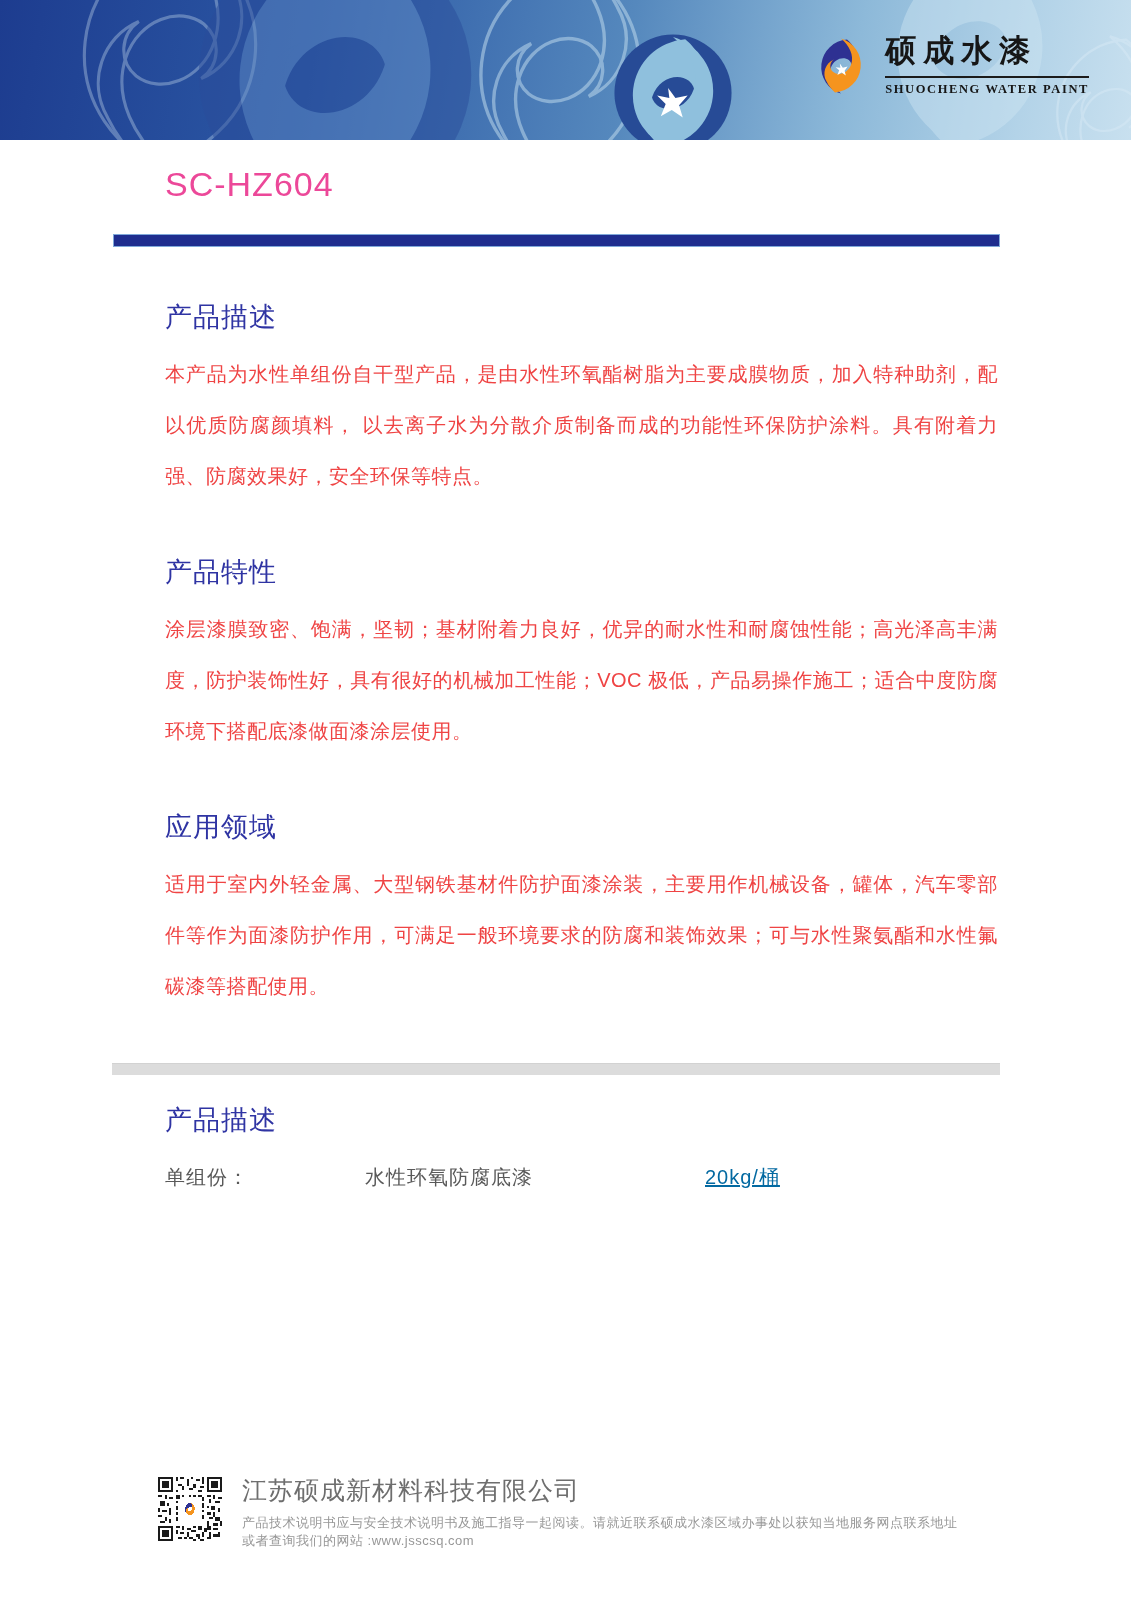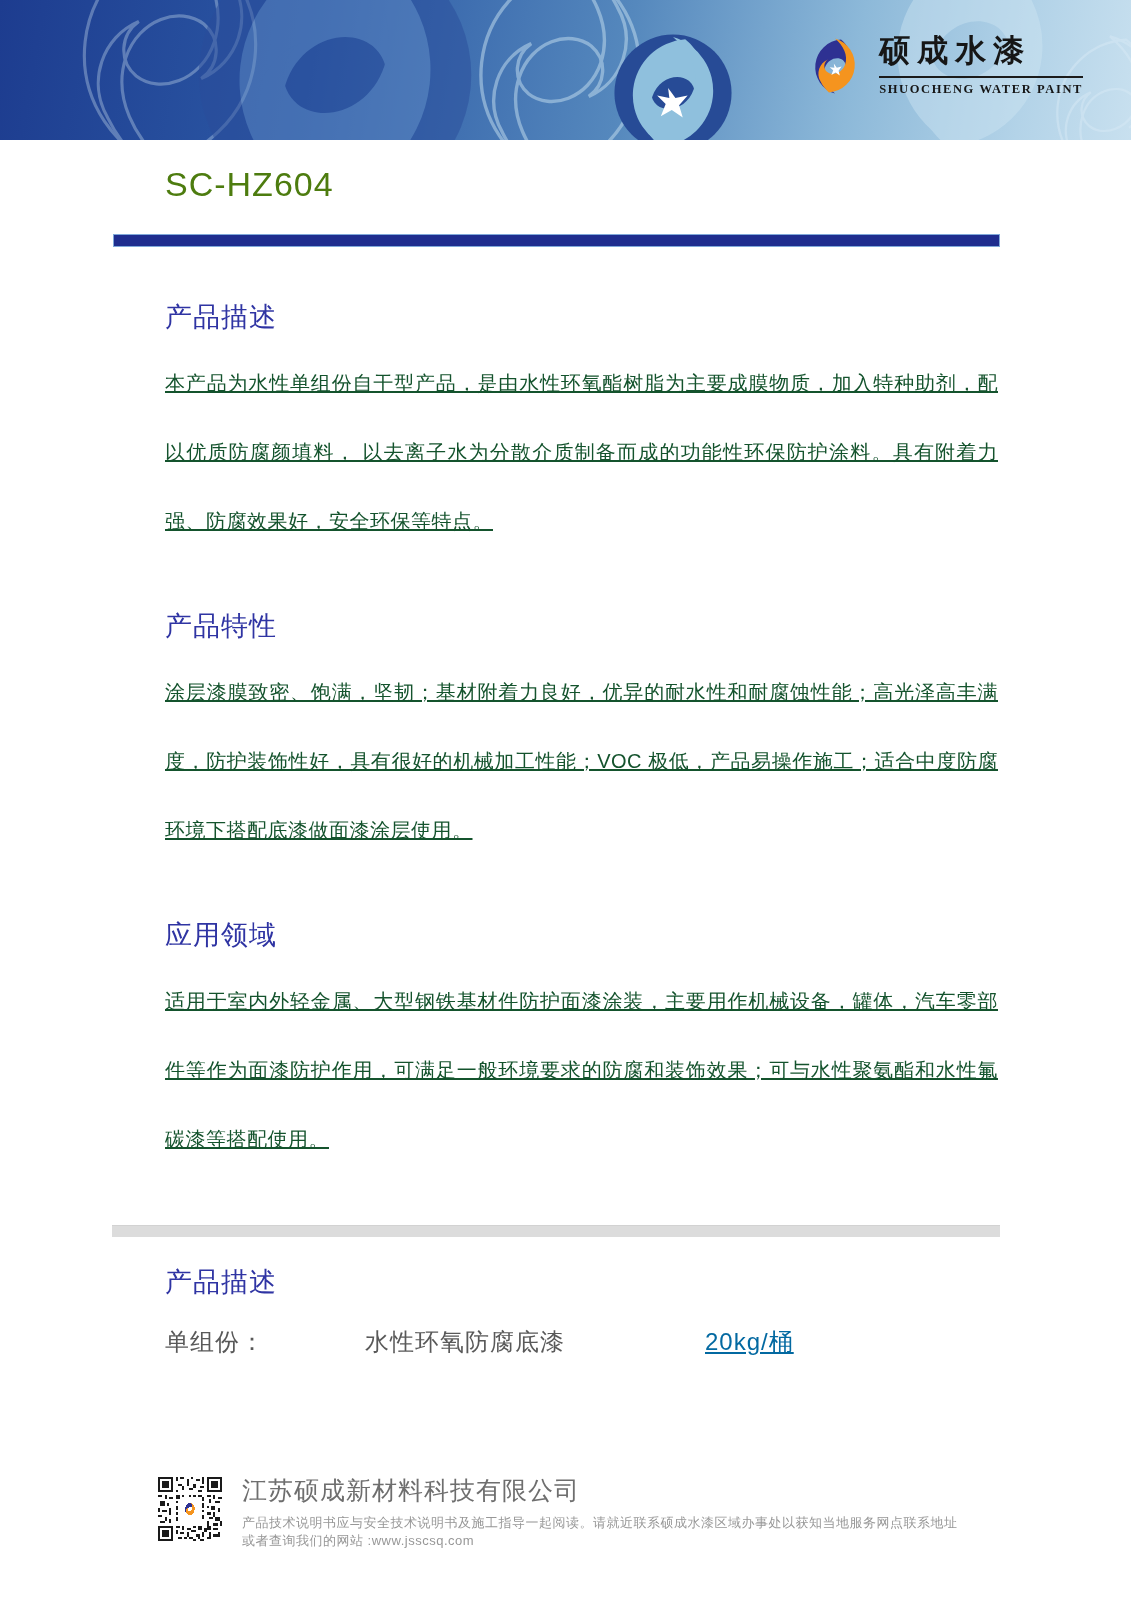--- a/index.html
+++ b/index.html
@@ -10,21 +10,21 @@
     background:#ffffff; overflow:hidden;
   }
 
   
   .banner {
     position:relative; width:100%; height:140px; overflow:hidden;
     background:linear-gradient(100deg,#1d3c8f 0%,#2c59a5 28%,#5588bd 55%,#8db9d9 75%,#b3d3e8 90%,#c8e0ef 100%);
   }
   .banner svg.wm { position:absolute; top:0; left:0; width:100%; height:100%; }
   .logo {
-    position:absolute; top:30px; right:48px;
+    position:absolute; top:30px; right:42px;
     display:flex; align-items:flex-start; gap:14px;
   }
   .logo-icon { width:60px; height:64px; margin-top:4px; }
   .logo-cn {
     font-family:"Liberation Serif", serif;
     font-size:31px; font-weight:bold; color:#161616;
     letter-spacing:7px; white-space:nowrap;
     padding-bottom:4px; border-bottom:2px solid #1b1b1b;
   }
   .logo-en {
@@ -32,52 +32,52 @@
     font-size:12.5px; font-weight:bold; color:#161616;
     letter-spacing:1.6px; margin-top:4px; white-space:nowrap;
   }
 
   
   main { position:relative; width:100%; }
 
   h1.code {
     margin:25px 133px 0 165px;
     font-size:34px; font-weight:400; letter-spacing:1px;
-    color:#4d7c0f;
+    color:#ec4899;
   }
   h2.pname {
     margin:45px 133px 0 165px;
     font-size:31px; font-weight:400; letter-spacing:2px;
     color:#2e3192;
   }
   .blue-bar {
     margin:30px 0 0 113px; width:887px; height:13px;
     background:#1f2d8e; border:1px solid #7fa8d9;
   }
   h3.sec {
     margin:52px 133px 0 165px;
     font-size:27px; font-weight:400; letter-spacing:1px;
     color:#2f34a3;
   }
   h3.sec + p { margin-top:14px; }
   p.body {
     margin-left:165px; margin-right:133px;
-    font-size:20px; color:#14532d; line-height:69px;
-    text-align:justify; letter-spacing:0.5px;text-decoration:underline;
+    font-size:20px; color:#ef4444; line-height:51px;
+    text-align:justify; letter-spacing:0.5px;
   }
   .sec-follow { margin-top:13px; }
   .gray-bar {
     margin:51px 0 0 112px; width:888px; height:12px;
     background:#dcdcdc; border-top:1px solid #d2d2d2;
   }
   h3.pack-head { margin-top:27px; }
   .pack-row {
     margin:26px 133px 0 165px;
     display:flex; align-items:baseline;
-    font-size:24px; color:#595959; letter-spacing:1px;
+    font-size:20px; color:#595959; letter-spacing:1px;
   }
   .pack-component { width:200px; }
   .pack-product  { width:340px; }
   .pack-size     { color:#0369a1;text-decoration:underline; }
 
   
   footer {
     position:absolute; left:158px; top:1474px;
     display:flex; align-items:flex-start; gap:20px;
   }

